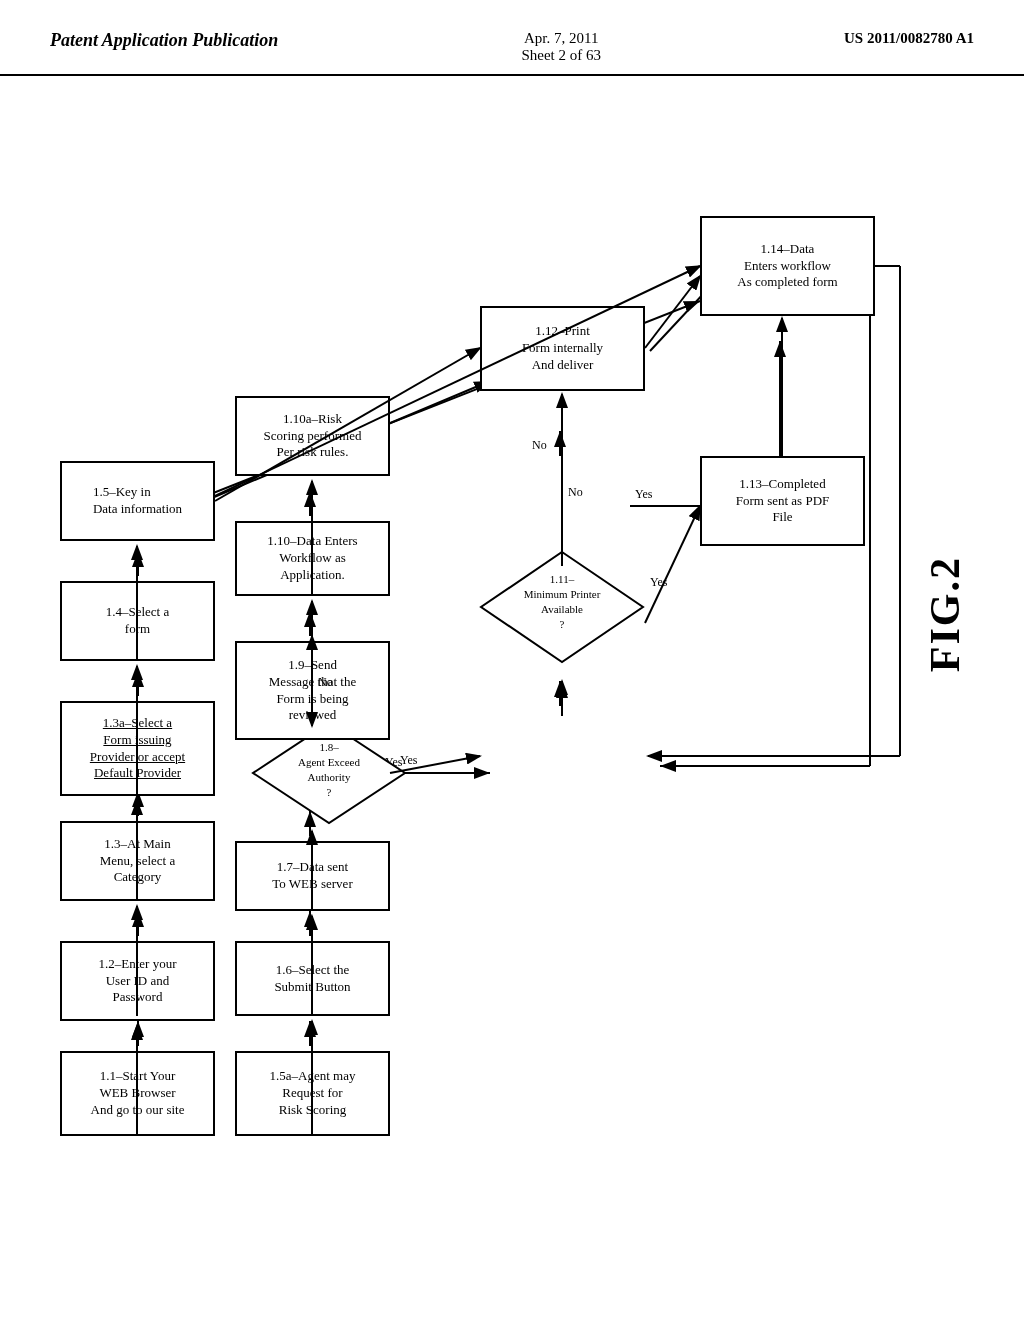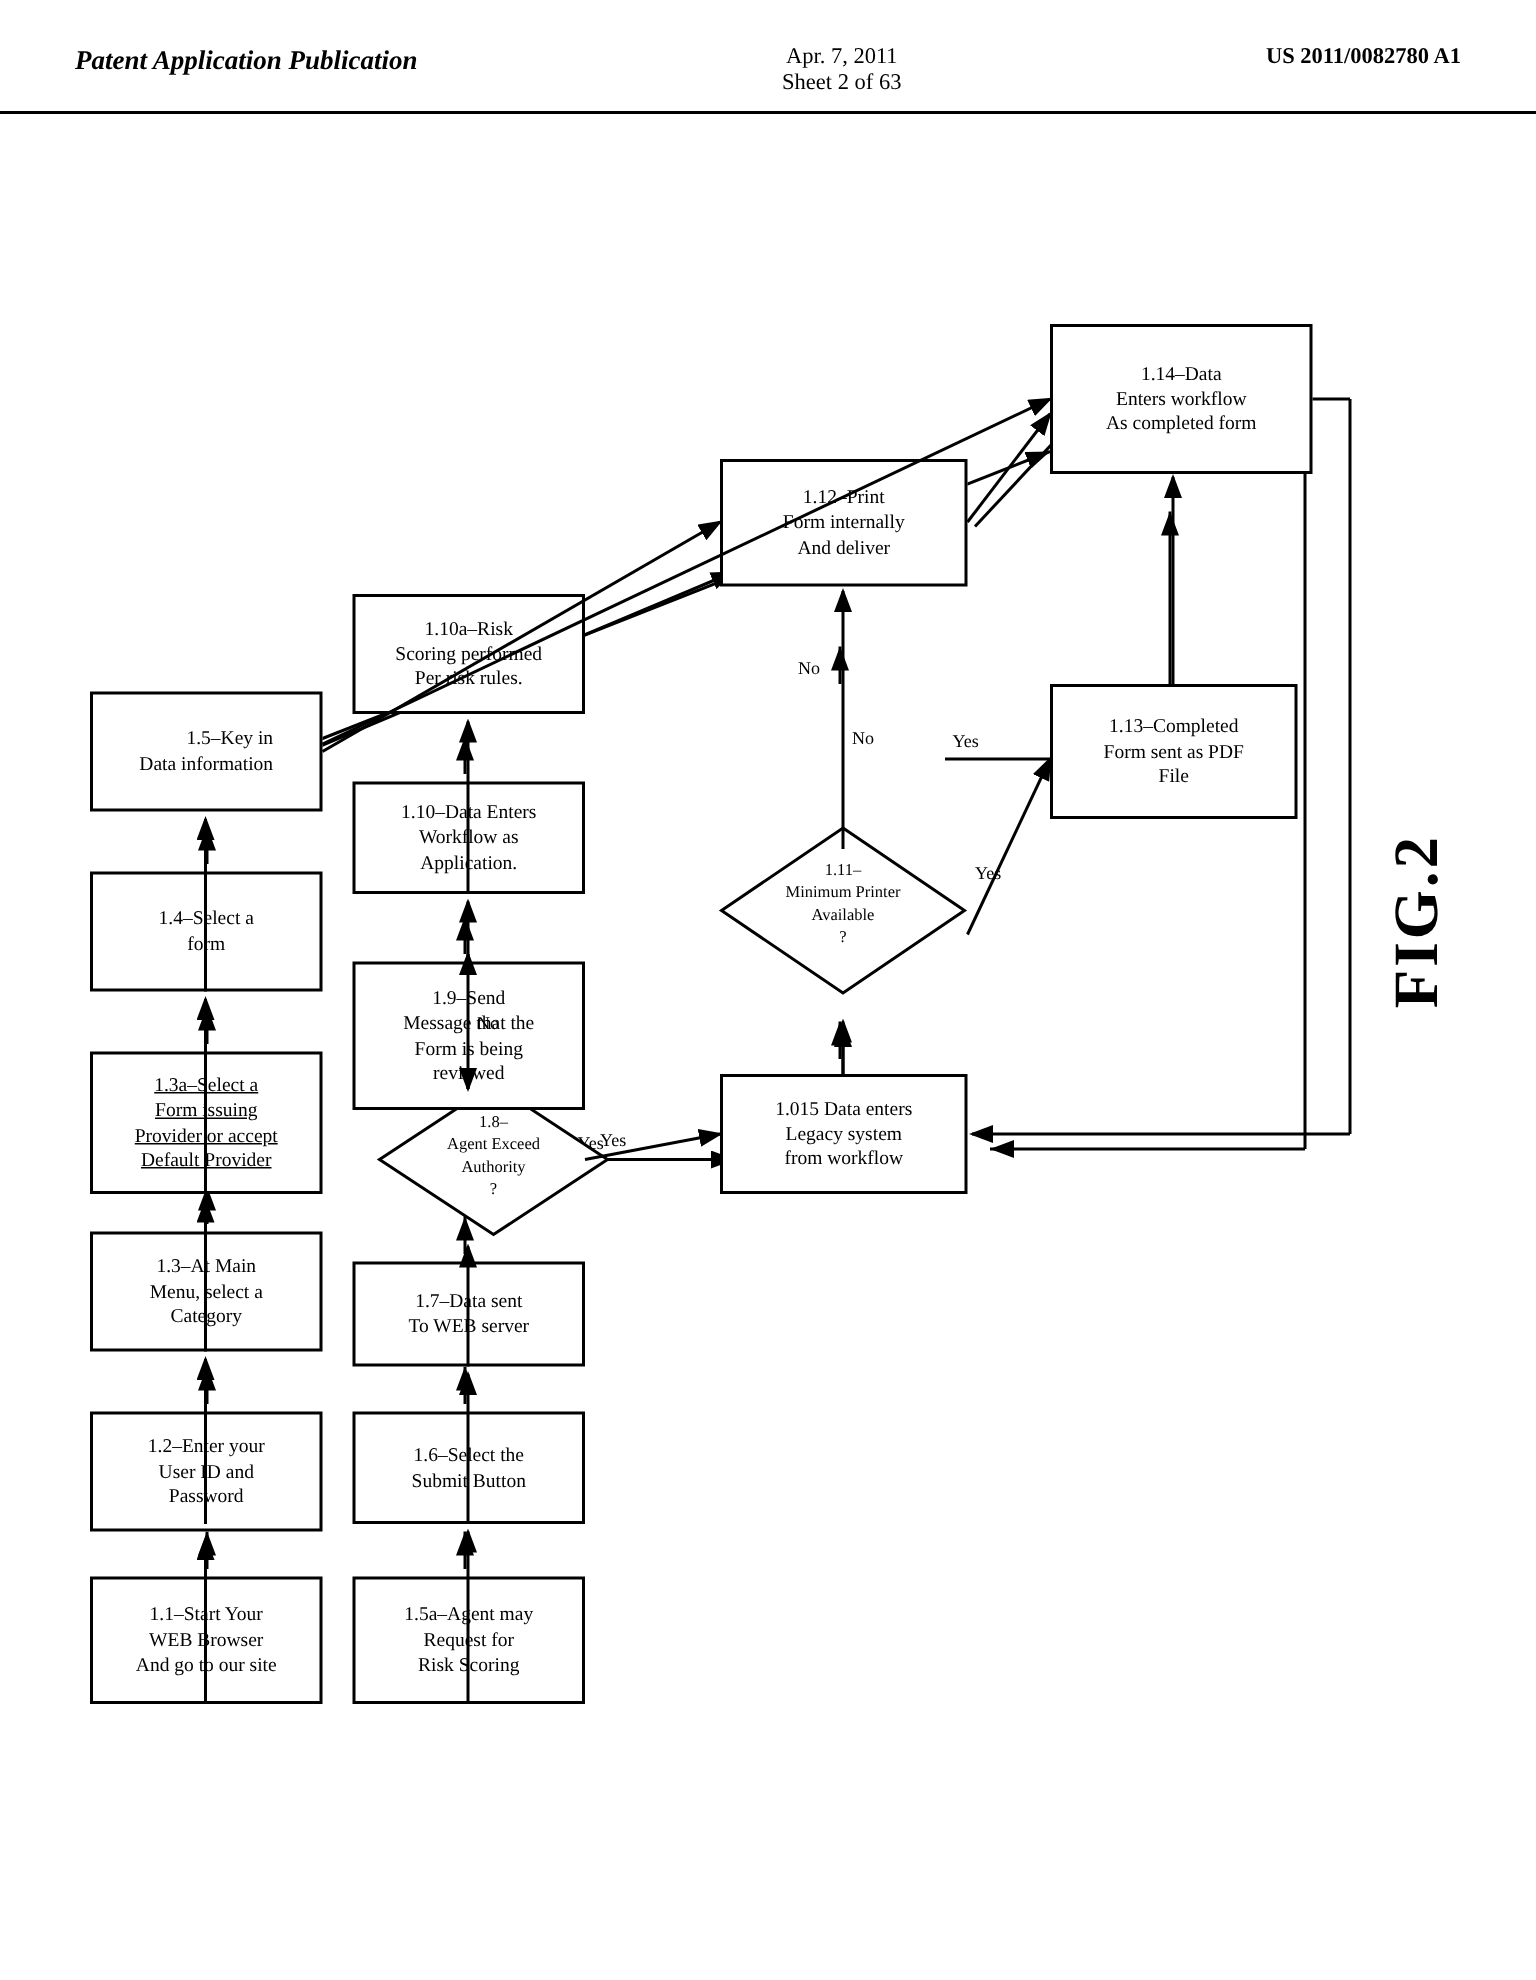--- a/index.html
+++ b/index.html
@@ -177,21 +177,21 @@
 Provider or accept
 Default Provider</span>
   </div>
 
   <div class="box" style="left:60px; top:505px; width:155px; height:80px;">
     <span style="white-space:pre-line; text-align:center;">1.4–Select a
 form</span>
   </div>
 
   <div class="box" style="left:60px; top:385px; width:155px; height:80px;">
-    <span style="white-space:pre-line; text-align:right;">1.5–Key in
+    <span style="white-space:pre-line; text-align:left;">1.5–Key in
 Data information</span>
   </div>
 
   <div class="box" style="left:235px; top:975px; width:155px; height:85px;">
     <span style="white-space:pre-line; text-align:center;">1.5a–Agent may
 Request for
 Risk Scoring</span>
   </div>
 
   <div class="box" style="left:235px; top:865px; width:155px; height:75px;">
@@ -226,25 +226,20 @@
 Workflow as
 Application.</span>
   </div>
 
   <div class="box" style="left:235px; top:320px; width:155px; height:80px;">
     <span style="white-space:pre-line; text-align:center;">1.10a–Risk
 Scoring performed
 Per risk rules.</span>
   </div>
 
-  <div class="box" style="left:480px; top:640px; width:165px; height:80px;">
-    <span style="white-space:pre-line; text-align:center;">1.015 Data enters
-Legacy system
-from workflow</span>
-  </div>
 
   <div class="diamond-container" style="left:480px; top:474px; width:165px; height:115px;">
     <svg width="165" height="115">
       <polygon points="82,2 163,57 82,112 1,57" fill="white" stroke="black" stroke-width="2"></polygon>
       <text x="82" y="33" text-anchor="middle" font-size="11" font-family="Times New Roman">1.11–</text>
       <text x="82" y="48" text-anchor="middle" font-size="11" font-family="Times New Roman">Minimum Printer</text>
       <text x="82" y="63" text-anchor="middle" font-size="11" font-family="Times New Roman">Available</text>
       <text x="82" y="78" text-anchor="middle" font-size="11" font-family="Times New Roman">?</text>
     </svg>
   </div>

